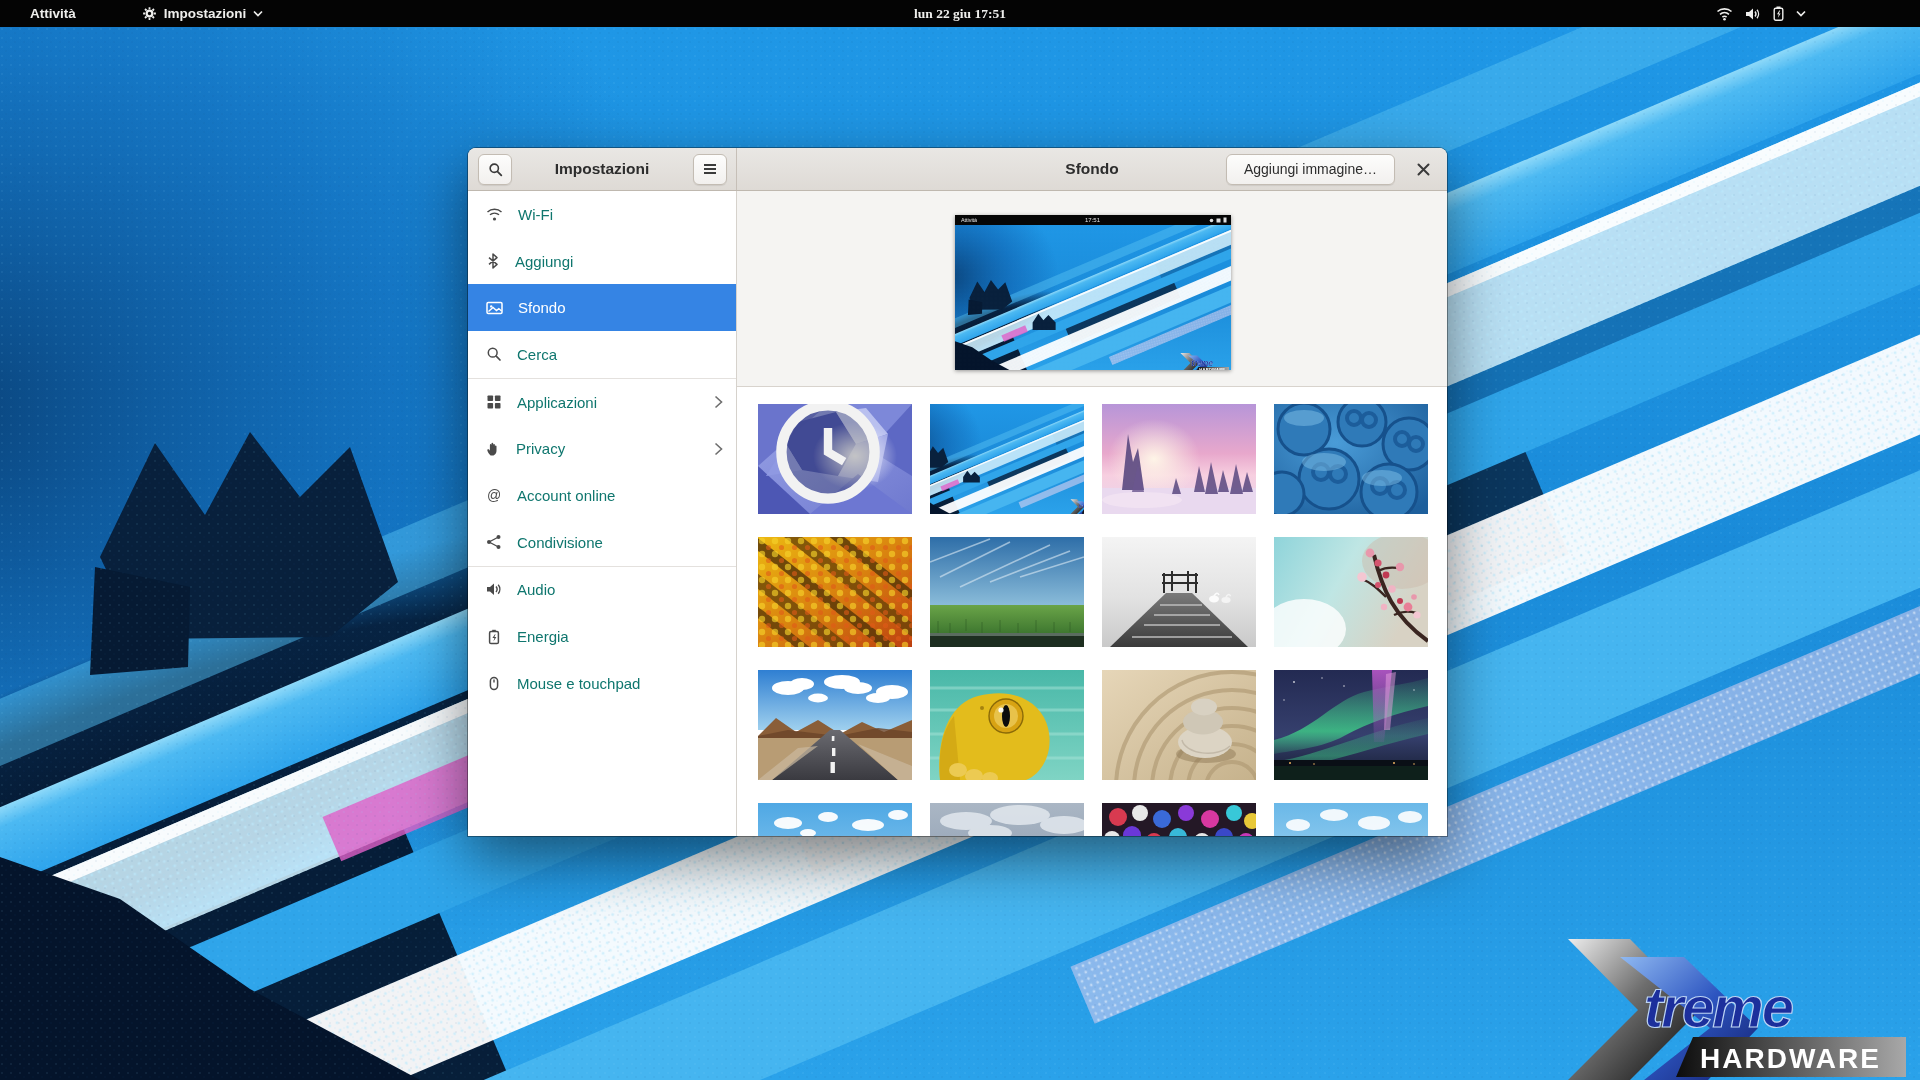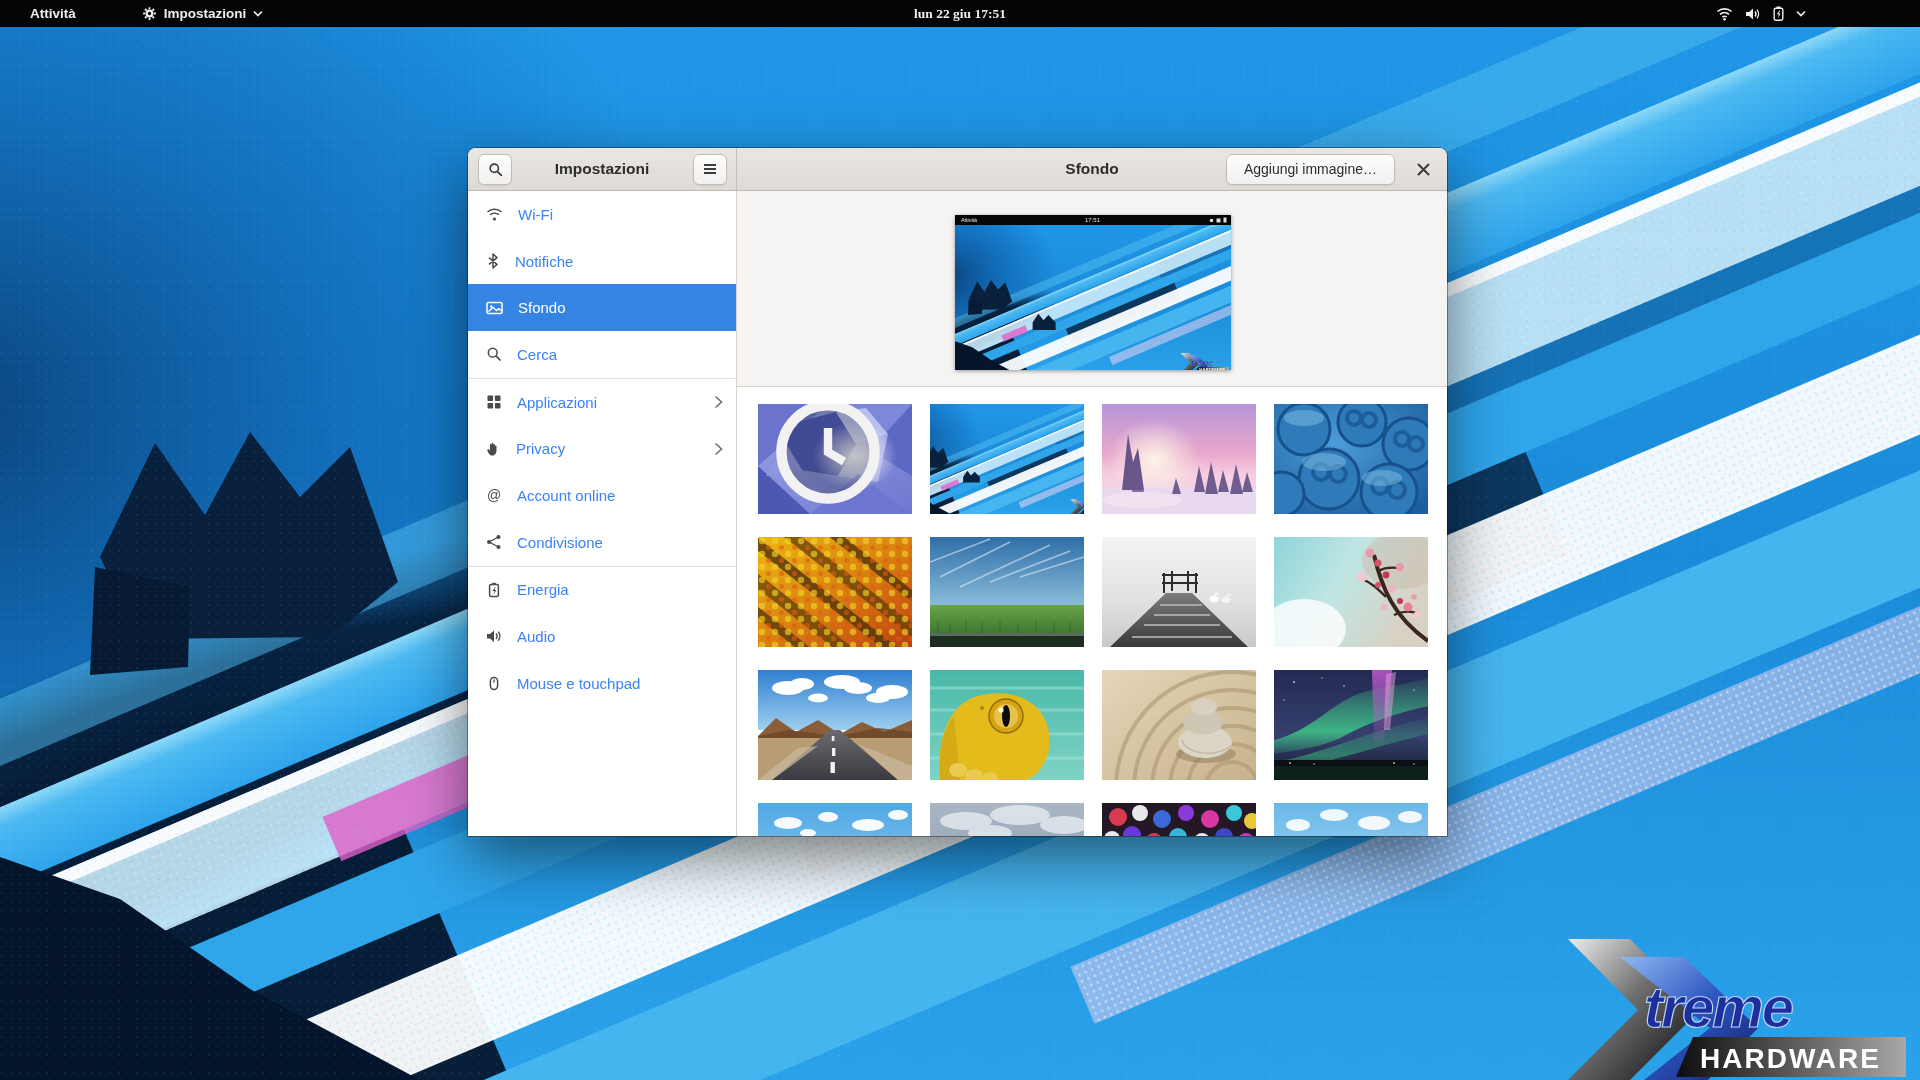--- a/index.html
+++ b/index.html
@@ -24,21 +24,21 @@
 .tb-right-part { flex:1; display:flex; align-items:center; position:relative; }
 .hbtn { width:34px; height:31px; border-radius:6px; background:linear-gradient(#fdfdfc,#f2f0ee); border:1px solid #c3bcb3; box-shadow:0 1px 1px rgba(0,0,0,.08); display:flex; align-items:center; justify-content:center; }
 .search-btn { position:absolute; left:10px; }
 .menu-btn { position:absolute; right:9px; }
 .win-title { position:absolute; left:0; right:0; text-align:center; font-weight:700; font-size:15.5px; color:#2d2d2d; }
 .add-btn { position:absolute; right:52px; height:31px; padding:1px 17px; border-radius:6px; background:linear-gradient(#fdfdfc,#f2f0ee); border:1px solid #c3bcb3; box-shadow:0 1px 1px rgba(0,0,0,.08); font-size:14px; color:#2d2d2d; display:flex; align-items:center; }
 .close-btn { position:absolute; right:10px; width:28px; height:28px; display:flex; align-items:center; justify-content:center; }
 
 .win-body { display:flex; height:645px; }
 .sidebar { width:269px; flex:none; background:#ffffff; border-right:1px solid #d6d2cc; overflow:hidden; }
-.side-item { height:46.7px; display:flex; align-items:center; padding-left:18px; gap:15px; font-size:15px; color:#3b82f6; position:relative; }
+.side-item { height:46.7px; display:flex; align-items:center; padding-left:18px; gap:15px; font-size:15px; color:#0f766e; position:relative; }
 .side-item svg.ic { flex:none; }
 .side-item .chev { position:absolute; right:13px; }
 .side-item.selected { background:#3584e4; color:#ffffff; }
 .side-sep { height:1px; background:#e4e1de; }
 
 .main { flex:1; display:flex; flex-direction:column; }
 .preview-area { height:196px; background:#f5f4f2; border-bottom:1px solid #d8d3cd; flex:none; }
 .preview-box { width:276px; height:155px; margin:24px auto 0; box-shadow:0 1px 4px rgba(0,0,0,.4); position:relative; background:#000; }
 .mini-topbar { height:10px; background:#060606; color:#e8e8e8; font-size:6px; display:flex; align-items:center; position:relative; }
 .mini-topbar .ma { margin-left:5px; transform:scale(.9); }
@@ -223,21 +223,21 @@
                 <path d="M4 7.8a7 7 0 0 1 9 0"></path>
               </g>
               <circle cx="8.5" cy="12" r="1.6" fill="#4a4a4a"></circle>
             </svg>
           <span>Wi-Fi</span>
         </div>
         <div class="side-item">
           <svg class="ic" width="14" height="16" viewBox="0 0 14 16">
               <path d="M3 4.6 L11 11.4 L7 15 V1 L11 4.6 L3 11.4" stroke="#4a4a4a" stroke-width="1.5" fill="none" stroke-linejoin="round"></path>
             </svg>
-          <span>Notifiche</span>
+          <span>Aggiungi</span>
         </div>
         <div class="side-item selected">
           <svg class="ic" width="17" height="16" viewBox="0 0 17 16">
               <rect x="1" y="2.5" width="15" height="11" rx="1.2" fill="none" stroke="#ffffff" stroke-width="1.5"></rect>
               <circle cx="5.2" cy="6.4" r="1.2" fill="#ffffff"></circle>
               <path d="M2.5 11.5 L7 7.5 L10.5 10.5 L12.8 8.6 L15.5 11" stroke="#ffffff" stroke-width="1.4" fill="none"></path>
             </svg>
           <span>Sfondo</span>
         </div>
         <div class="side-item">
@@ -283,33 +283,33 @@
                 <circle cx="3" cy="8" r="2"></circle>
                 <circle cx="12.5" cy="3" r="2"></circle>
                 <circle cx="12.5" cy="13" r="2"></circle>
               </g>
               <path d="M3 8 L12.5 3 M3 8 L12.5 13" stroke="#4a4a4a" stroke-width="1.4"></path>
             </svg>
           <span>Condivisione</span>
         </div>
         <div class="side-sep"></div>
         <div class="side-item">
+          <svg class="ic" width="16" height="15" viewBox="0 0 16 15">
+              <polygon points="1,5 4,5 8,1.5 8,13 4,9.5 1,9.5" fill="#4a4a4a"></polygon>
+              <path d="M10 4.5a4.3 4.3 0 0 1 0 5.5M12.2 2.8a7 7 0 0 1 0 9" stroke="#4a4a4a" stroke-width="1.4" fill="none"></path>
+            </svg>
+          <span>Audio</span>
+        </div>
+        <div class="side-item">
           <svg class="ic" width="16" height="16" viewBox="0 0 16 16">
               <rect x="3.6" y="2.6" width="8.8" height="12" rx="1.4" fill="none" stroke="#4a4a4a" stroke-width="1.5"></rect>
               <rect x="6.2" y="0.8" width="3.6" height="1.6" fill="#4a4a4a"></rect>
               <path d="M8.9 5.2 L6.4 9 h2 L7.4 12.4 L10.4 8 H8.4 l1.2-2.8z" fill="#4a4a4a"></path>
             </svg>
           <span>Energia</span>
-        </div>
-        <div class="side-item">
-          <svg class="ic" width="16" height="15" viewBox="0 0 16 15">
-              <polygon points="1,5 4,5 8,1.5 8,13 4,9.5 1,9.5" fill="#4a4a4a"></polygon>
-              <path d="M10 4.5a4.3 4.3 0 0 1 0 5.5M12.2 2.8a7 7 0 0 1 0 9" stroke="#4a4a4a" stroke-width="1.4" fill="none"></path>
-            </svg>
-          <span>Audio</span>
         </div>
         <div class="side-item">
           <svg class="ic" width="16" height="16" viewBox="0 0 16 16">
               <rect x="4.4" y="2.4" width="7.2" height="12" rx="3.6" fill="none" stroke="#4a4a4a" stroke-width="1.5"></rect>
               <path d="M8 4.5v3" stroke="#4a4a4a" stroke-width="1.4"></path>
             </svg>
           <span>Mouse e touchpad</span>
         </div>
       </aside>
 

